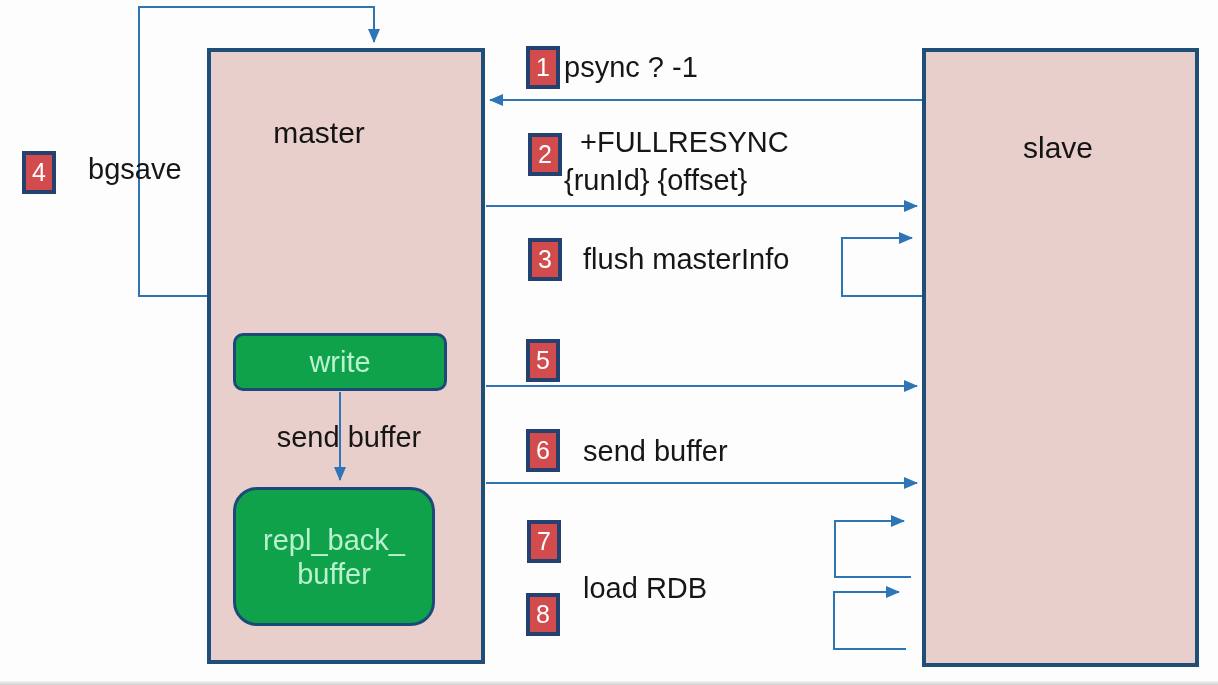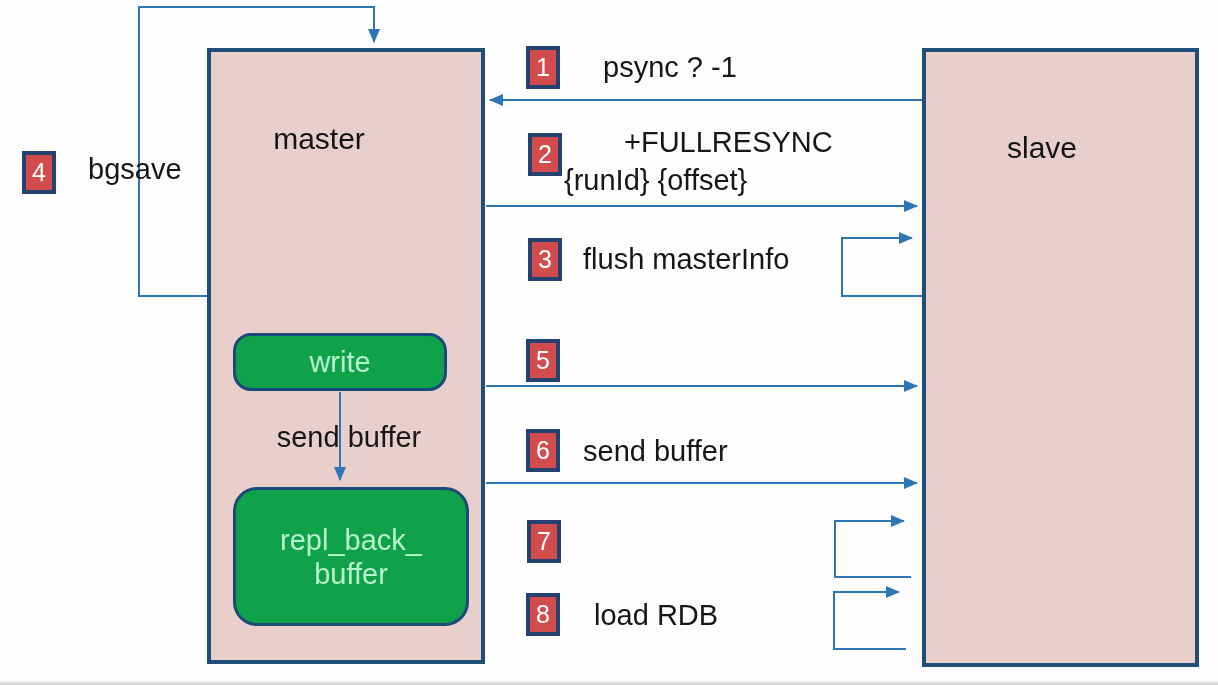--- a/index.html
+++ b/index.html
@@ -13,58 +13,58 @@
   .box {
     position:absolute; box-sizing:border-box;
     background:#e9cfcc; border:4px solid #1f4e79; z-index:1;
   }
   .master-box { left:207px; top:48px;  width:278px; height:616px; }
   .slave-box  { left:922px; top:48px;  width:277px; height:619px; }
   .node-label {
     position:absolute; z-index:3; font-size:30px; line-height:32px;
     text-align:center; color:#141414;
   }
-  .master-label { left:207px; top:123px; width:224px; }
-  .slave-label  { left:922px; top:132px; width:240px; }
+  .master-label { left:207px; top:117px; width:224px; }
+  .slave-label  { left:922px; top:132px; width:240px;padding-left:16px; }
   .green {
     position:absolute; z-index:3; box-sizing:border-box;
     background:#0fa24b; border:3px solid #1c4a78;
     color:#b9f2cf; display:flex; flex-direction:column;
     align-items:center; justify-content:center; text-align:center;
     font-size:29px; line-height:34px;
   }
-  .write-box { left:233px; top:333px; width:214px; height:58px;  border-radius:18px; }
-  .repl-box  { left:233px; top:487px; width:236px; height:139px; border-radius:24px; }
+  .write-box { left:233px; top:333px; width:214px; height:58px;  border-radius:10px; }
+  .repl-box  { left:233px; top:487px; width:202px; height:139px; border-radius:24px; }
   .badge {
     position:absolute; z-index:3; box-sizing:border-box;
     width:34px; height:43px; background:#d24c4e; border:4px solid #24416f;
     color:#ffffff; font-size:25px;
     display:flex; align-items:center; justify-content:center;
   }
   .b1 { left:526px; top:46px;  }
   .b2 { left:528px; top:133px; }
   .b3 { left:528px; top:238px; }
   .b4 { left:22px;  top:151px; }
   .b5 { left:526px; top:339px; }
   .b6 { left:526px; top:429px; }
   .b7 { left:527px; top:520px; }
   .b8 { left:526px; top:593px; }
   .step-label {
     position:absolute; z-index:3; font-size:29px; line-height:32px;
     white-space:nowrap; color:#161616;
   }
-  .t1  { left:603px; top:51px;text-align:right;  }
-  .t2a { left:580px; top:126px;margin-left:44px; }
+  .t1  { left:564px; top:51px;text-align:right;  }
+  .t2a { left:580px; top:126px; }
   .t2b { left:564px; top:164px; }
   .t3  { left:583px; top:243px; }
   .t4  { left:88px;  top:153px; }
   .t5  { left:583px; top:345px; }
   .t6  { left:583px; top:435px; }
   .t7  { left:583px; top:526px; }
-  .t8  { left:583px; top:599px;margin-left:11px; }
+  .t8  { left:583px; top:572px; }
   .send-buffer-label {
     position:absolute; z-index:3; left:240px; top:421px; width:218px;
     text-align:center; font-size:29px; line-height:32px; white-space:nowrap;
   }
   .bottom-strip {
     position:absolute; z-index:4; left:0; bottom:0; width:100%; height:4px;
     background:linear-gradient(#f2f2f2,#cfcfcf);
   }
 </style>
 </head>

